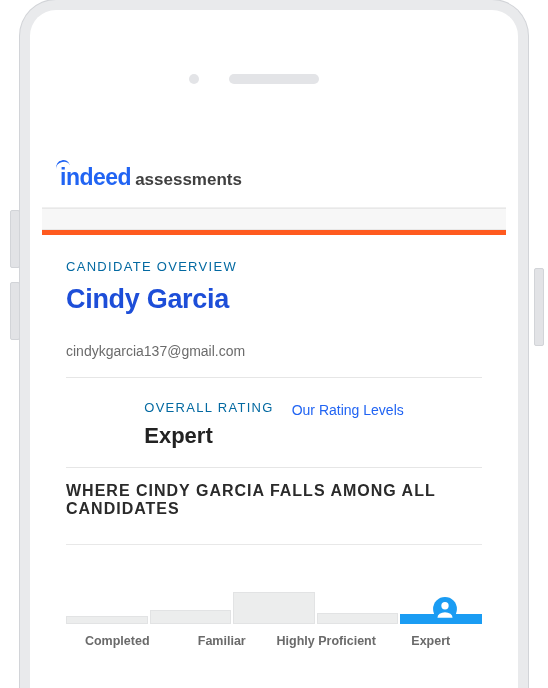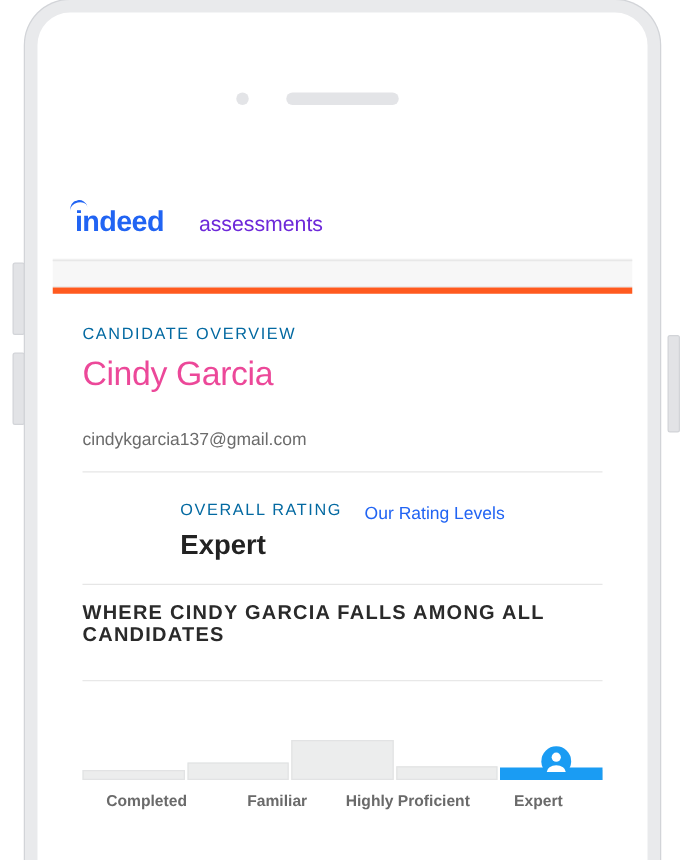--- a/index.html
+++ b/index.html
@@ -86,24 +86,23 @@
       width: 14px;
       height: 10px;
       border: 2.5px solid #2164f3;
       border-bottom: none;
       border-right: none;
       border-left: none;
       border-radius: 10px 10px 0 0;
       transform: rotate(-12deg);
     }
     .logo-assessments {
-      color: #6d28d9;
+      color: #404040;
       font-size: 17px;
-      font-weight: 400;
-      margin-left: 24px;
+      font-weight: 700;
     }
     .divider-gap {
       height: 22px;
       background: #f7f7f7;
       border-top: 1px solid #e8e8e8;
       border-bottom: 1px solid #e8e8e8;
     }
     .accent-stripe {
       height: 5px;
       background: #ff5a1f;
@@ -113,22 +112,22 @@
     }
     .section-label {
       font-size: 13px;
       letter-spacing: 1.3px;
       color: #0369a1;
       font-weight: 500;
       margin-bottom: 10px;
     }
     .candidate-name {
       font-size: 27px;
-      font-weight: 400;
-      color: #ec4899;
+      font-weight: 700;
+      color: #1d4ed8;
       margin-bottom: 22px;
       letter-spacing: -0.3px;
     }
     .candidate-email {
       font-size: 14px;
       color: #6b6b6b;
       margin-top: 28px;
     }
     .section-divider {
       height: 1px;

